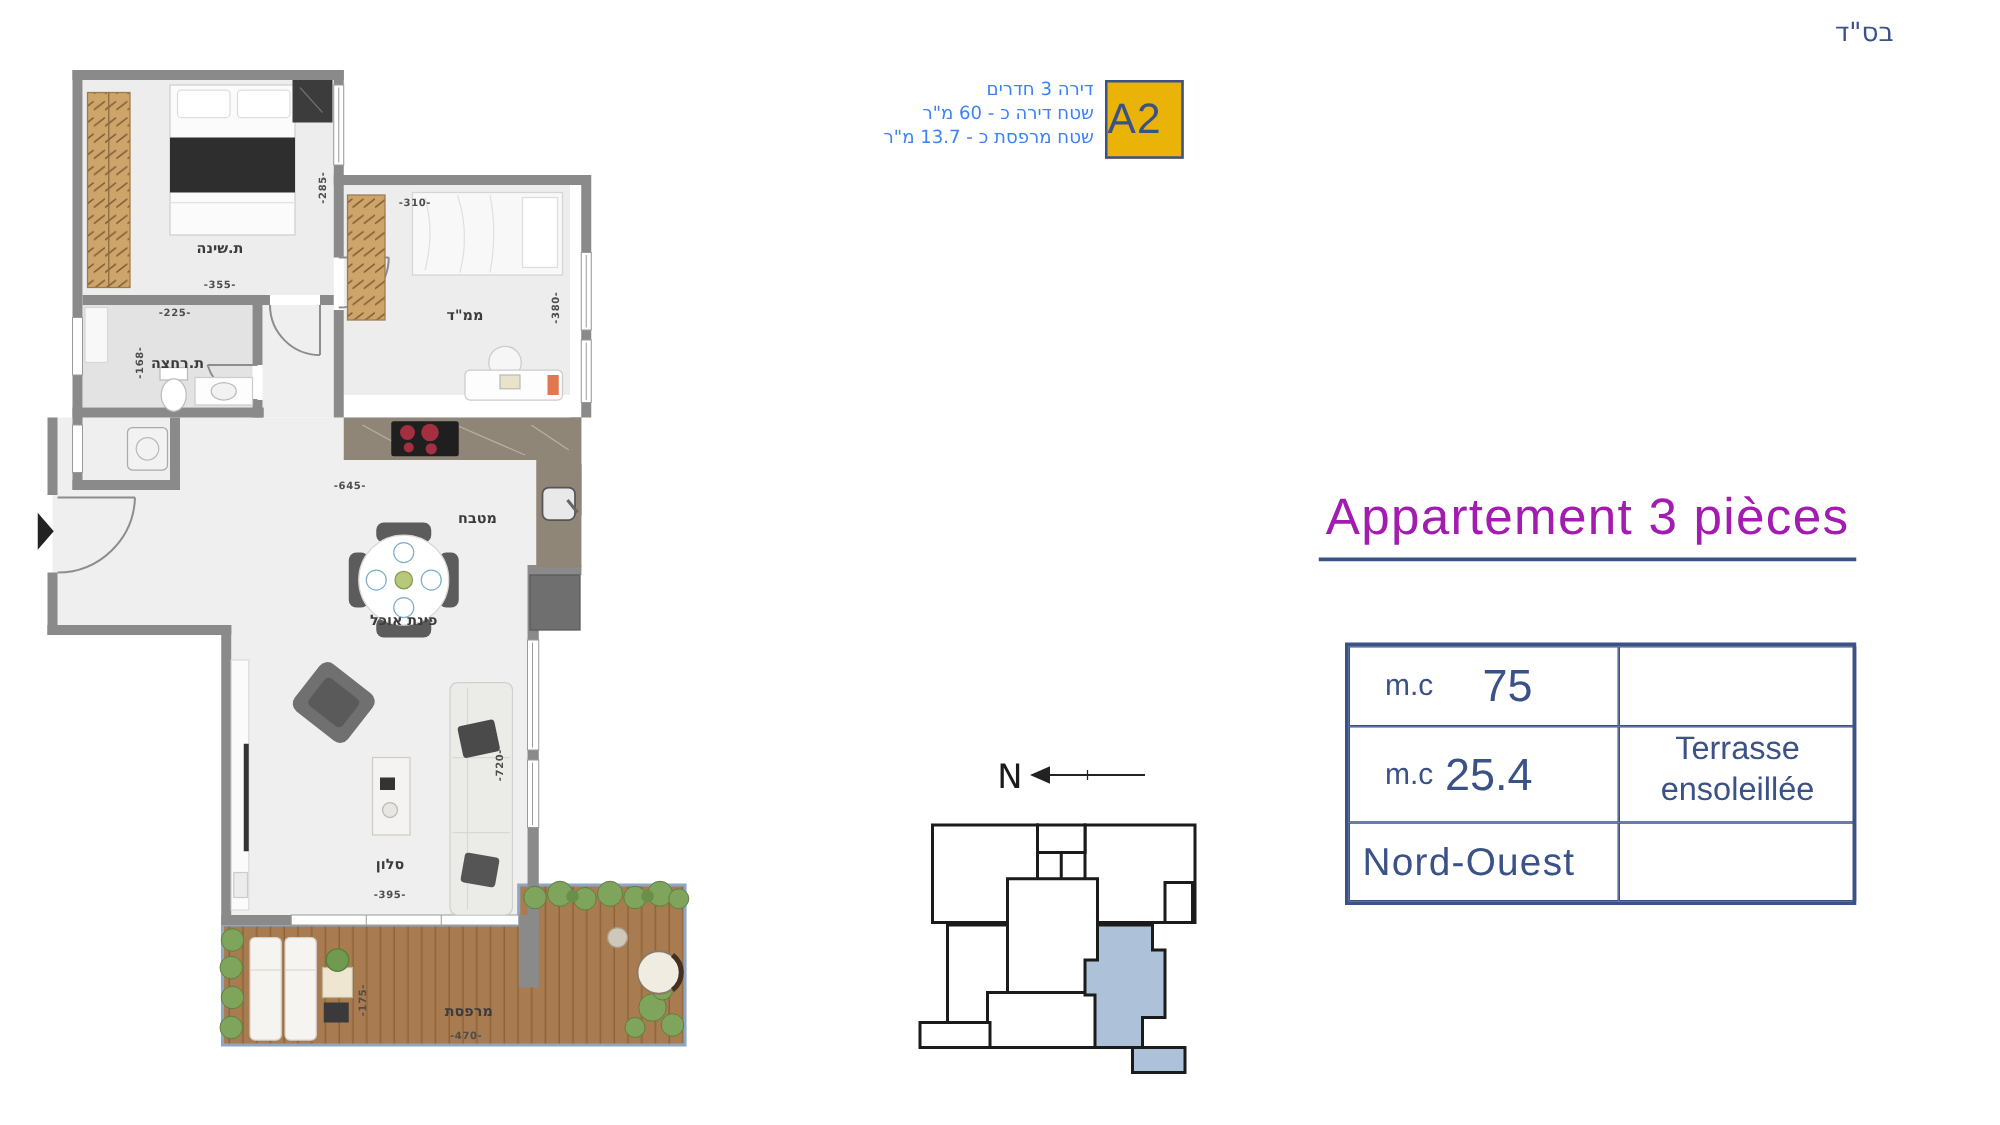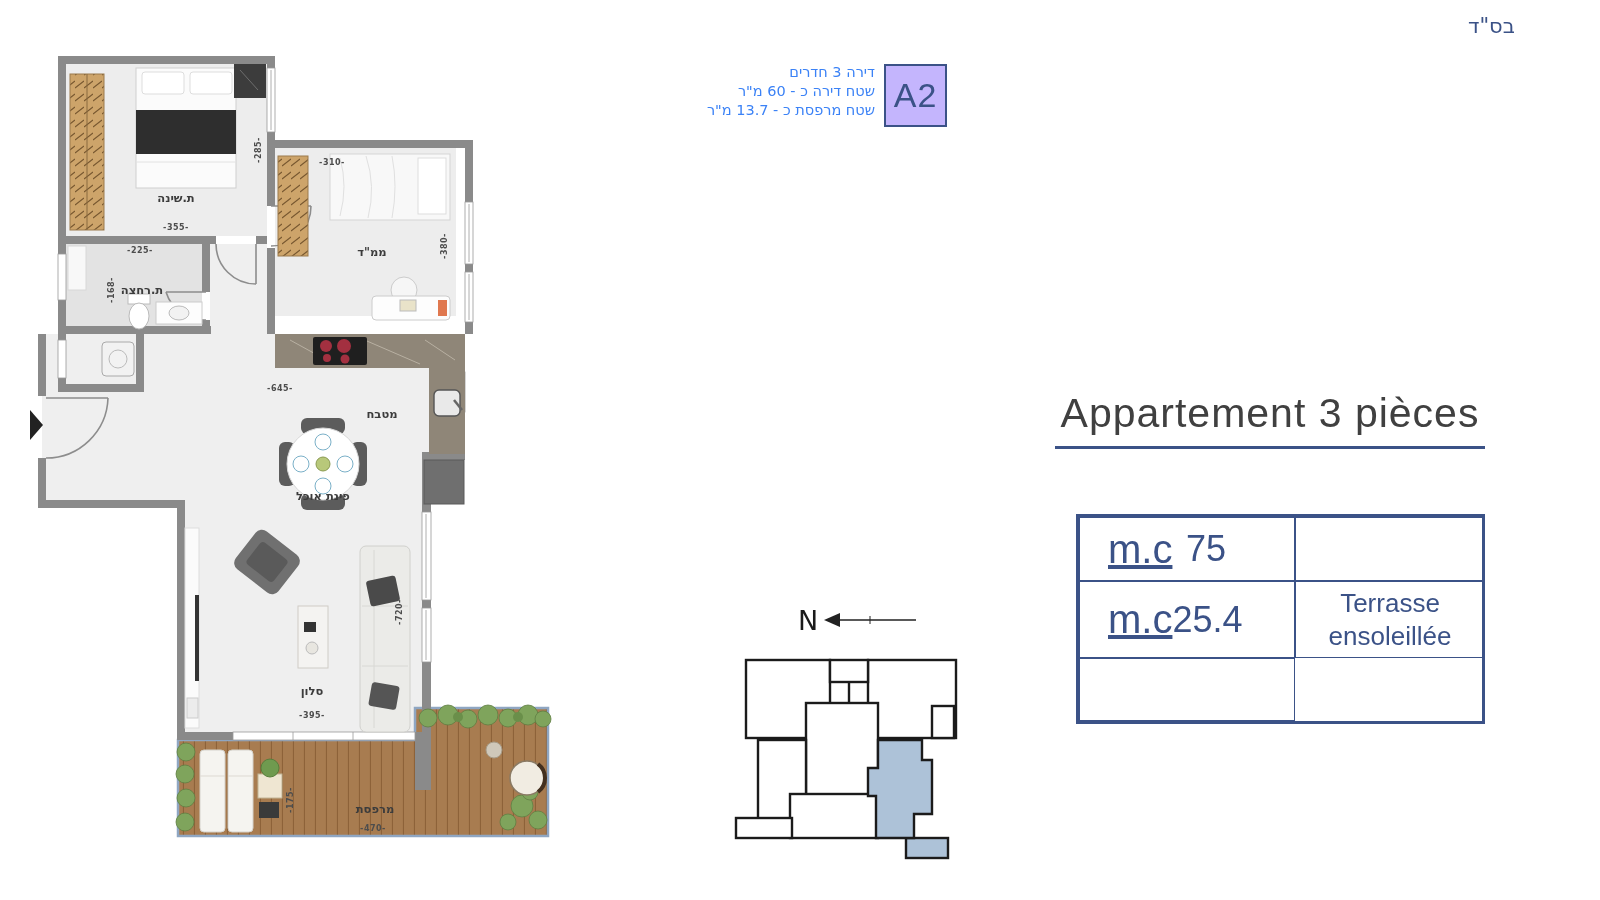--- a/index.html
+++ b/index.html
@@ -9,35 +9,35 @@
 
   
   #bsd { left:1468px; top:14px; font-size:21px; color:#3b5287; direction:rtl;
          font-family:"DejaVu Sans", sans-serif; }
 
   
   #header-info { left:655px; top:63px; width:220px; text-align:right; direction:rtl;
                  color:#3b82f6; font-size:14.5px; line-height:1.32;
                  font-family:"DejaVu Sans", sans-serif; }
   #unit-badge { left:884px; top:64px; width:63px; height:63px; border:2.5px solid #3b5287;
-                display:flex; align-items:center; justify-content:center;
-                font-size:34px; color:#3b5287; background:#c4b5fd; letter-spacing:1px; }
+                display:flex; align-items:center; justify-content:flex-start;
+                font-size:34px; color:#3b5287; background:#eab308; letter-spacing:1px; }
 
   
   #apt-title { left:1040px; top:390px; width:460px; text-align:center; }
-  #apt-title span { font-size:41px; color:#404040; letter-spacing:1px;
+  #apt-title span { font-size:41px; color:#a21caf; letter-spacing:1px;
                     border-bottom:3px solid #3b5287; padding:0 6px 10px; white-space:nowrap; }
 
   #info-table { left:1076px; top:514px; width:409px; border:3px solid #3b5287;
                 display:grid; grid-template-columns:216px 190px;
                 grid-template-rows:64px 77px 63px; color:#3b5287; background:#fff; }
   .cell { border:1.5px solid #3b5287; display:flex; align-items:center; }
-  .cell .lbl { font-size:40px; margin-left:28px;text-decoration:underline; }
+  .cell .lbl { font-size:24px; margin-left:28px; }
   .cell .val { font-size:36px; margin-left:auto; margin-right:68px; }
-  .cell.note { flex-direction:column; justify-content:center; font-size:26px; line-height:1.25; }
+  .cell.note { flex-direction:column; font-size:26px; line-height:1.25; }
   .cell.dir  { font-size:31px; padding-left:10px; letter-spacing:1px; }
 
   svg text { font-family:"DejaVu Sans", sans-serif; }
   .room-lb { font-size:11.5px; font-weight:bold; fill:#3c3c3c; }
   .dim     { font-size:8px; font-weight:bold; fill:#4d4d4d; letter-spacing:0.5px; }
 </style>
 </head>
 <body>
 
 <div id="bsd" class="abs">בס"ד</div>
@@ -308,14 +308,17 @@
   </div>
   <div class="cell"></div>
   <div class="cell">
     <span class="lbl">m.c</span>
     <span class="val">25.4</span>
   </div>
   <div class="cell note">
     <span>Terrasse</span>
     <span>ensoleillée</span>
   </div>
+  <div class="cell dir">
+    <span>Nord-Ouest</span>
+  </div>
   <div class="cell"></div>
 </div>
 
 </body></html>

